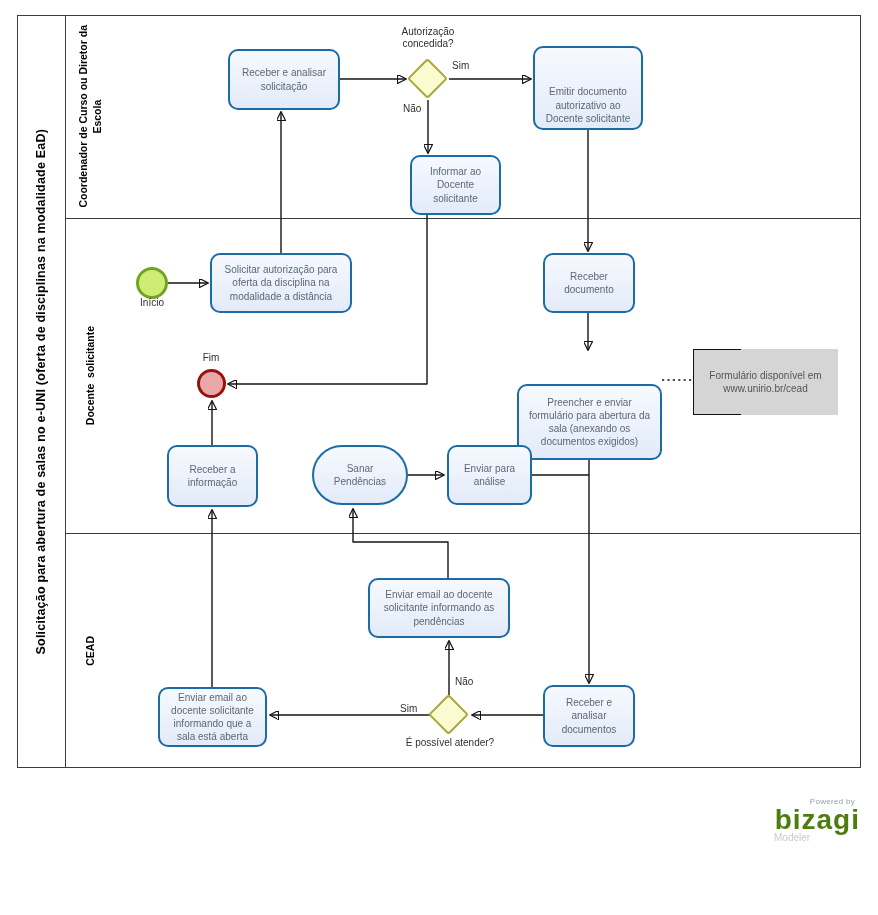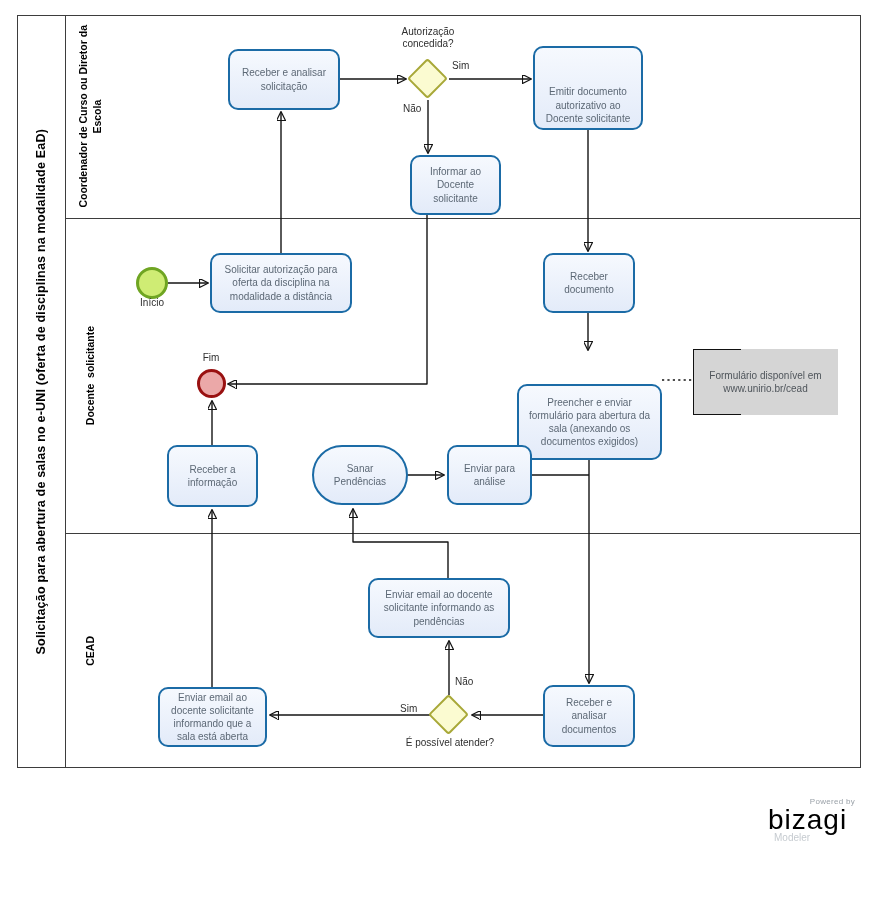--- a/index.html
+++ b/index.html
@@ -53,22 +53,22 @@
     border-left:1.6px solid #111; border-top:1.6px solid #111; border-bottom:1.6px solid #111;
     box-sizing:border-box; }
   
   svg.flows { position:absolute; left:0; top:0; width:878px; height:915px; pointer-events:none; }
   svg.flows path { fill:none; stroke:#141414; stroke-width:1.4; stroke-linejoin:round; }
   svg.flows path.dotted { stroke-dasharray:2.2 3.2; }
   
   .brand { position:absolute; left:768px; top:797px; width:92px; }
   .brand .powered { text-align:right; padding-right:5px; font-size:8px; font-weight:normal;
     color:#9aa1a8; letter-spacing:0.3px; }
-  .brand .name { font-size:28px; line-height:1.0; color:#000000; letter-spacing:1px;
-    font-weight:400; text-align:left; }
+  .brand .name { font-size:28px; line-height:1.0; color:#4d7c0f; letter-spacing:1px;
+    font-weight:700; text-align:right; }
   .brand .modeler { font-size:10px; color:#c6cbd0; margin-left:6px; margin-top:-2px; }
 </style>
 </head>
 <body>
 
 <div class="canvas">
 
   <div class="pool-border"></div>
   <div class="divider-v"></div>
   <div class="lane-div d1"></div>

